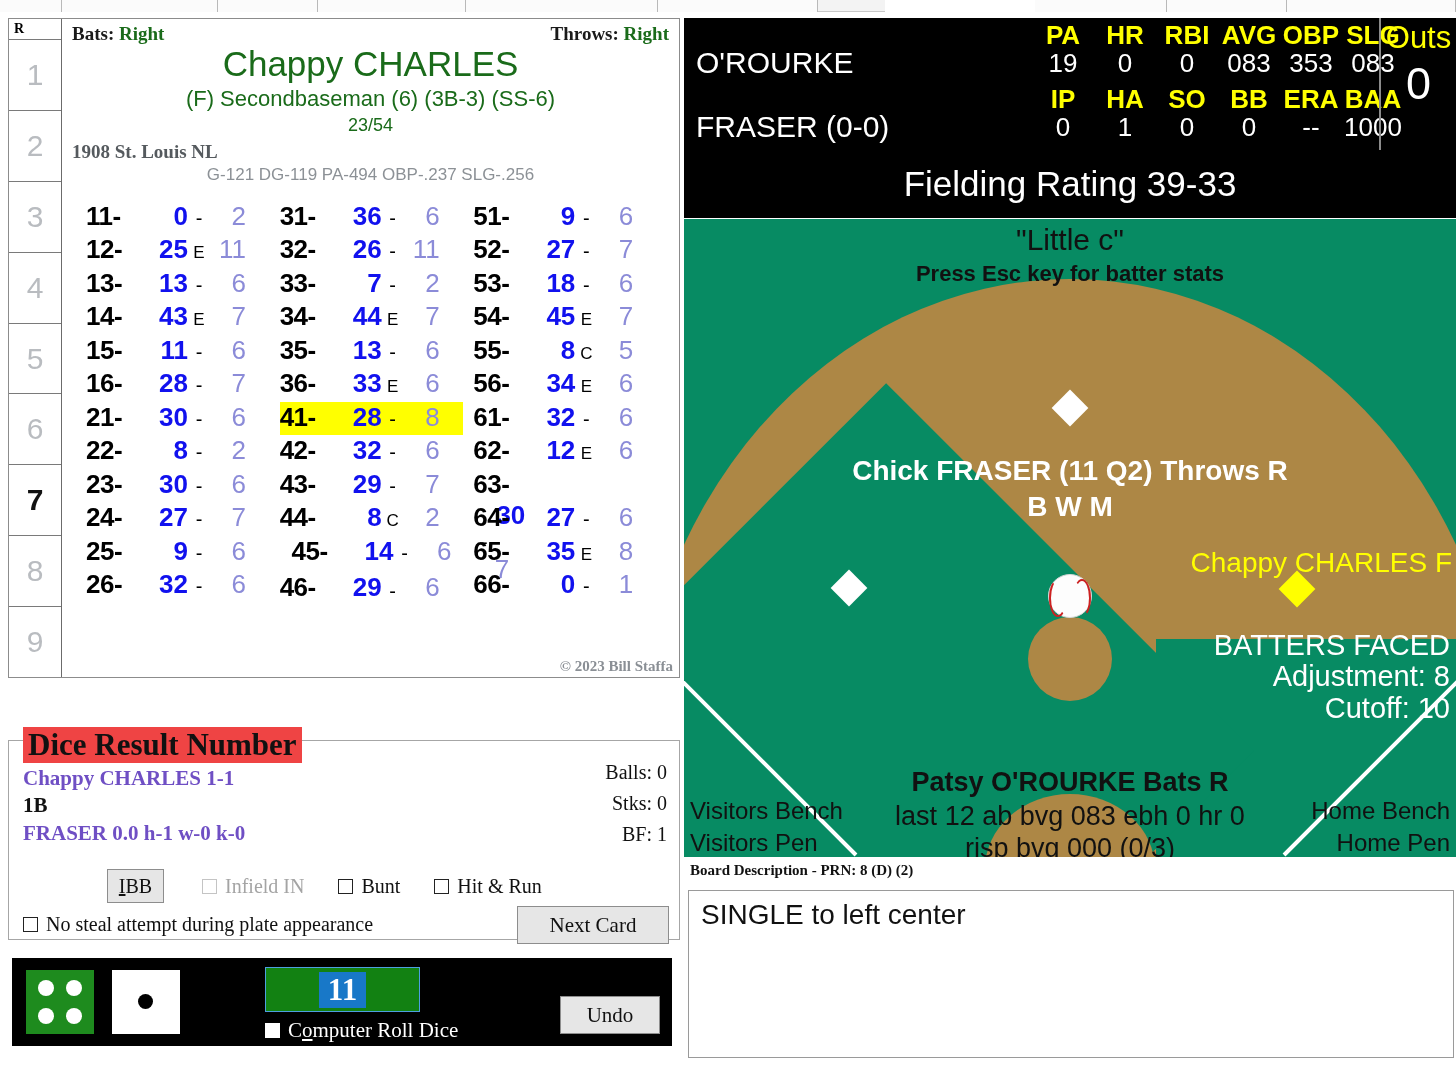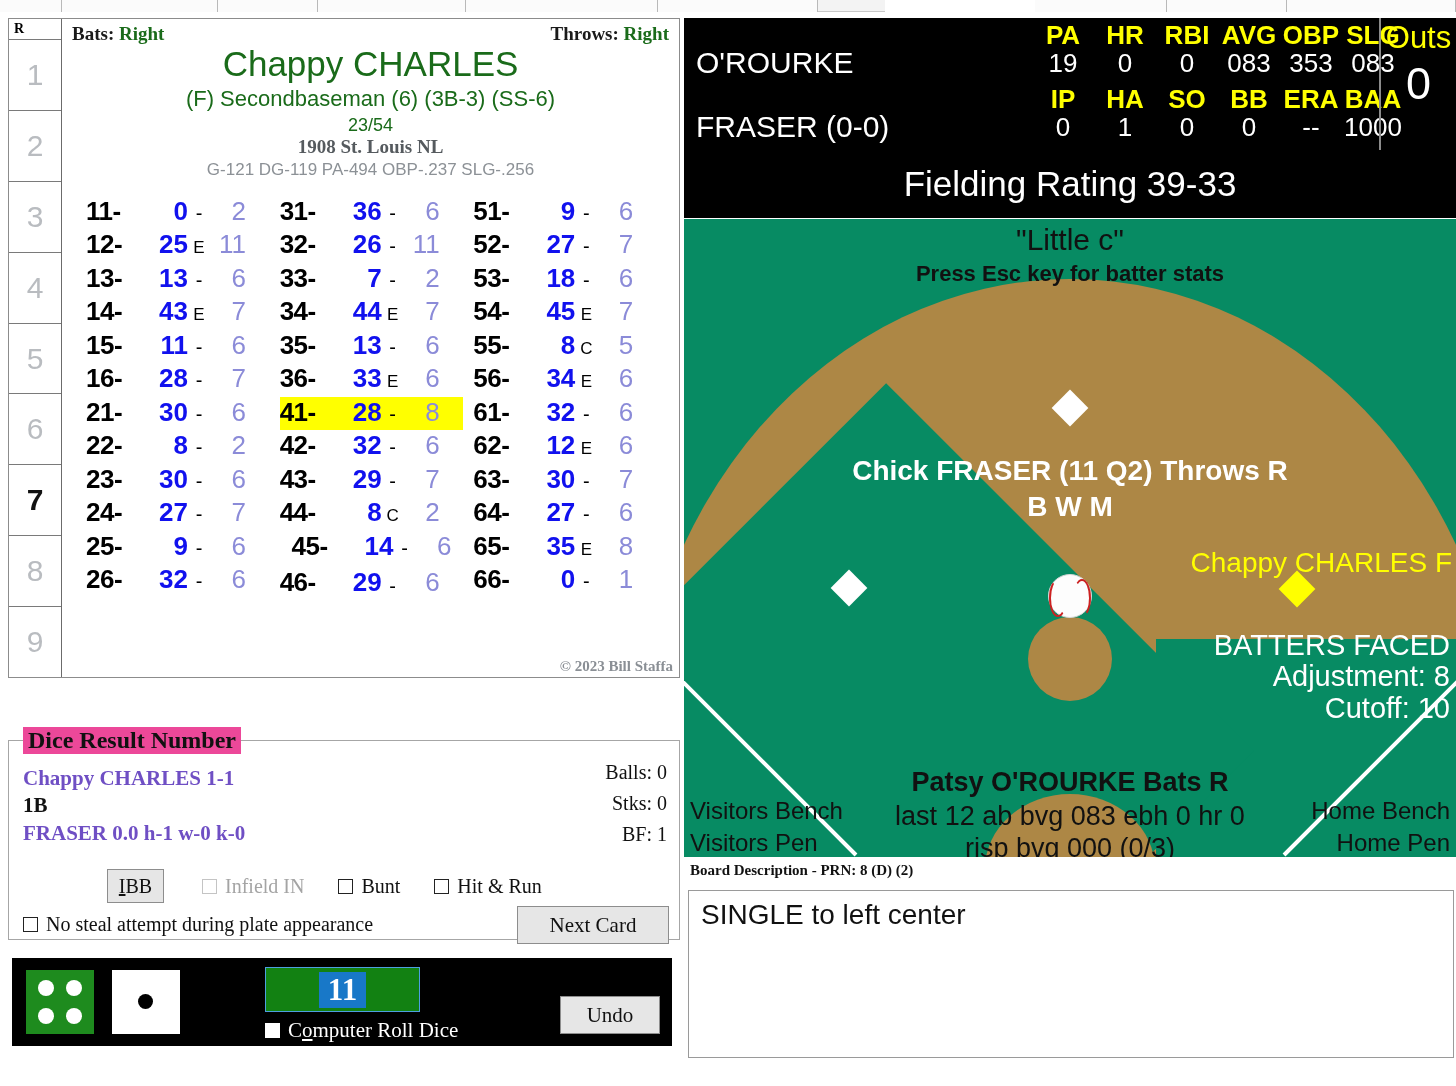--- a/index.html
+++ b/index.html
@@ -35,44 +35,44 @@
   .bt-row { display:flex; justify-content:space-between; font-size:19px;
             font-weight:bold; font-family:"Liberation Serif",serif; }
   .bt-row .lbl { color:#1a1a1a; }
   .bt-row .val { color:#1a6b1a; }
 
   .pname { text-align:center; font-size:35px; color:#1a6b1a;
            font-family:"Liberation Sans",sans-serif; line-height:1.02; margin-top:1px;}
   .ppos  { text-align:center; font-size:22px; color:#1a6b1a; margin-top:4px;
            font-family:"Liberation Sans",sans-serif; }
   .pfrac { text-align:center; font-size:18px; color:#1a6b1a; margin-top:3px;}
-  .pteam { text-align:center; font-size:19px; color:#555a5e; font-weight:bold;
-           font-family:"Liberation Serif",serif; }
+  .pteam { text-align:left; font-size:19px; color:#555a5e; font-weight:bold;
+           font-family:"Liberation Serif",serif; margin-top:5px;}
   .pstats{ text-align:center; font-size:17px; color:#8c9196; margin-top:2px;
            font-family:"Liberation Sans",sans-serif;}
 
   .dicegrid { margin-top:16px; display:grid; grid-template-columns:1fr 1fr 1fr;
               column-gap:10px; row-gap:0px; padding:0 12px 0 14px; }
   .drow { display:flex; align-items:baseline; height:33.5px; font-size:26px;
           white-space:nowrap; font-family:"Liberation Sans",sans-serif;}
   .drow.hl { background:#ffff00; }
   .d-key { color:#000; font-weight:bold; width:50px; text-align:left; letter-spacing:-0.5px;}
   .d-mid { color:#1111ee; font-weight:bold; width:52px; text-align:right; }
   .d-sep { color:#000; width:22px; text-align:center; font-size:20px; }
   .d-sep.isE, .d-sep.isC { font-size:17px; color:#000; }
   .d-end { color:#8b8bd8; width:36px; text-align:right; }
 
   .copy { position:absolute; right:6px; bottom:2px; font-size:15px;
           color:#8a8f95; font-weight:bold; font-family:"Liberation Serif",serif; }
 
   
   .drn { position:absolute; left:8px; top:740px; width:672px; height:200px;
          border:1px solid #a6a6a6; }
-  .drn-legend { position:absolute; left:14px; top:-14px; background:#ec4899;
-                padding:0 5px; font-size:24px; font-weight:bold; color:#111;
+  .drn-legend { position:absolute; left:14px; top:-14px; background:#ef4444;
+                padding:0 5px; font-size:31px; font-weight:bold; color:#111;
                 font-family:"Liberation Serif",serif;}
   .drn-l1 { position:absolute; left:14px; top:25px; font-size:21px; font-weight:bold;
             color:#6f4fc4; font-family:"Liberation Serif",serif;}
   .drn-l2 { position:absolute; left:14px; top:52px; font-size:21px; font-weight:bold;
             color:#111; font-family:"Liberation Serif",serif;}
   .drn-l3 { position:absolute; left:14px; top:80px; font-size:21px; font-weight:bold;
             color:#6f4fc4; font-family:"Liberation Serif",serif;}
   .drn-counts { position:absolute; right:12px; top:16px; text-align:right;
                 font-size:20px; color:#111; line-height:1.55;
                 font-family:"Liberation Serif",serif;}
@@ -402,21 +402,21 @@
             <span class="d-mid">30</span>
             <span class="d-sep">-</span>
             <span class="d-end">6</span>
           </div>
           <div class="drow" style="grid-area: 9 / 2;">
             <span class="d-key">43-</span>
             <span class="d-mid">29</span>
             <span class="d-sep">-</span>
             <span class="d-end">7</span>
           </div>
-          <div class="drow" style="grid-area: 9 / 3;">
+          <div class="drow" style="grid-area: 9 / 3; flex-direction: column;">
             <span class="d-key">63-</span>
             <span class="d-mid">30</span>
             <span class="d-sep">-</span>
             <span class="d-end">7</span>
           </div>
           <div class="drow" style="grid-area: 10 / 1;">
             <span class="d-key">24-</span>
             <span class="d-mid">27</span>
             <span class="d-sep">-</span>
             <span class="d-end">7</span>

